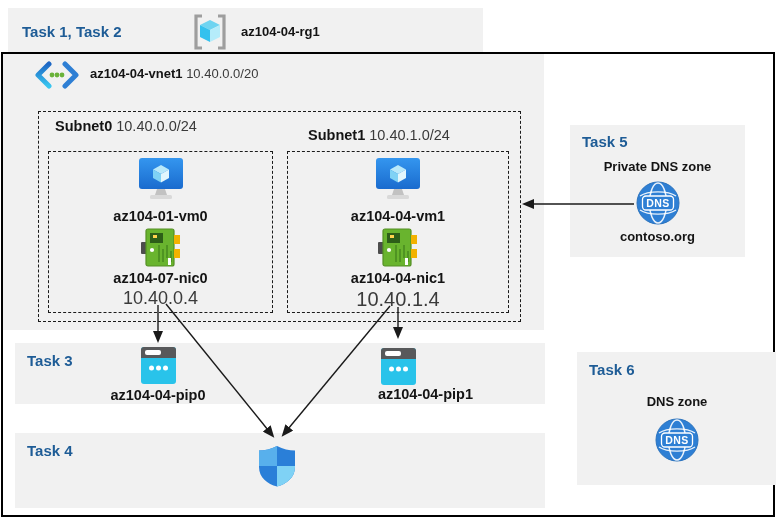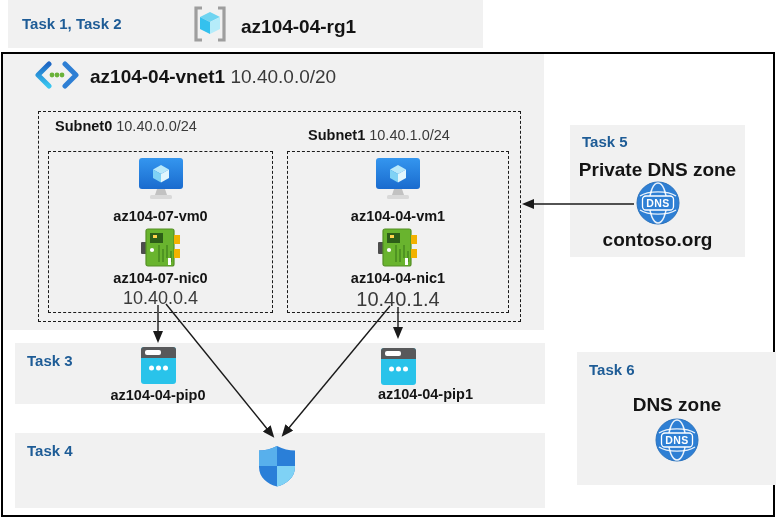--- a/index.html
+++ b/index.html
@@ -7,21 +7,21 @@
           font-family:"Liberation Sans", sans-serif;color:#111;overflow:hidden;}
   .abs{position:absolute;}
   .panel{background:#f1f1f1;}
   .task-label{color:#1e5c96;font-weight:700;font-size:15px;}
   .name{font-weight:700;color:#141414;}
   .reg{font-weight:400;color:#3a3a3a;}
   .dashed{border:1.5px dashed #1b1b1b;}
   .frame{border:2px solid #000;background:transparent;}
   .ctr{left:50%;transform:translateX(-50%);white-space:nowrap;}
   .lbl14{font-size:14.5px;}
-  .lbl15{font-size:19px;}
+  .lbl15{font-size:13px;}
   svg text{font-family:"Liberation Sans",sans-serif;}
   #arrows{pointer-events:none;z-index:60;}
 </style>
 </head>
 <body>
 
 <div id="canvas">
 
   <svg width="0" height="0" style="position:absolute">
     <defs>
@@ -35,21 +35,21 @@
       </linearGradient>
       <marker id="arrowhead" markerUnits="userSpaceOnUse" markerWidth="12" markerHeight="10" viewBox="0 0 12 10" refX="2" refY="5" orient="auto">
         <path d="M0,0 L12,5 L0,10 Z" fill="#1a1a1a"></path>
       </marker>
       <clipPath id="shieldclip">
           <path d="M18,0 C24,3.2 30,4.6 36,4.6 V21 C36,31.5 27.5,38 18,40.5 C8.5,38 0,31.5 0,21 V4.6 C6,4.6 12,3.2 18,0 Z"></path>
         </clipPath>
     </defs>
   </svg>
 
-  <div class="abs panel" style="left:8px;top:0;width:475px;height:48px;">
+  <div class="abs panel" style="left:8px;top:8px;width:475px;height:48px;">
     <div class="abs task-label" style="left:14px;top:15px;">Task 1, Task 2</div>
     <div class="abs" style="left:183px;top:5px;">
       <svg width="38" height="38" viewBox="0 0 38 38">
         <path d="M11,3 H5 V35 H11" fill="none" stroke="#9e9e9e" stroke-width="3.2"></path>
         <path d="M27,3 H33 V35 H27" fill="none" stroke="#9e9e9e" stroke-width="3.2"></path>
         <polygon points="19,7 29,12 19,17 9,12" fill="#6fd4f1"></polygon>
         <polygon points="9,12 19,17 19,29 9,24" fill="#34c1ee"></polygon>
         <polygon points="29,12 19,17 19,29 29,24" fill="#b5ecfa"></polygon>
       </svg>
     </div>
@@ -84,21 +84,21 @@
     <div class="abs ctr" style="top:6px;">
       <svg width="46" height="44" viewBox="0 0 46 44">
         <rect x="1" y="0" width="44" height="31" rx="3" fill="url(#vmgrad)"></rect>
         <polygon points="23,7 31,11.5 23,16 15,11.5" fill="#b9e9fa"></polygon>
         <polygon points="15,11.5 23,16 23,24.5 15,20" fill="#7fd2f5"></polygon>
         <polygon points="31,11.5 23,16 23,24.5 31,20" fill="#e2f6fd"></polygon>
         <polygon points="19,31 27,31 29,37 17,37" fill="#c2c2c2"></polygon>
         <rect x="12" y="37" width="22" height="4" rx="1.5" fill="#d9d9d9"></rect>
       </svg>
     </div>
-    <div class="abs ctr name lbl14" style="top:56px;">az104-07-vm0</div>
+    <div class="abs ctr name lbl14" style="top:56px;">az104-01-vm0</div>
     <div class="abs ctr" style="top:76px;">
       <svg width="40" height="40" viewBox="0 0 40 40">
         <rect x="0" y="14" width="7" height="12" rx="1" fill="#4d4d4d"></rect>
         <rect x="5" y="1" width="28" height="37" rx="2" fill="#69b42e" stroke="#548f24" stroke-width="1.2"></rect>
         <rect x="9" y="5" width="13" height="10" fill="#2d5e18"></rect>
         <rect x="12" y="7" width="4" height="3" fill="#ffd34d"></rect>
         <circle cx="11" cy="22" r="2.1" fill="#ffffff"></circle>
         <rect x="17" y="17" width="2" height="17" fill="#4f9422"></rect>
         <rect x="21" y="21" width="2" height="13" fill="#4f9422"></rect>
         <rect x="25" y="17" width="2" height="13" fill="#4f9422"></rect>

